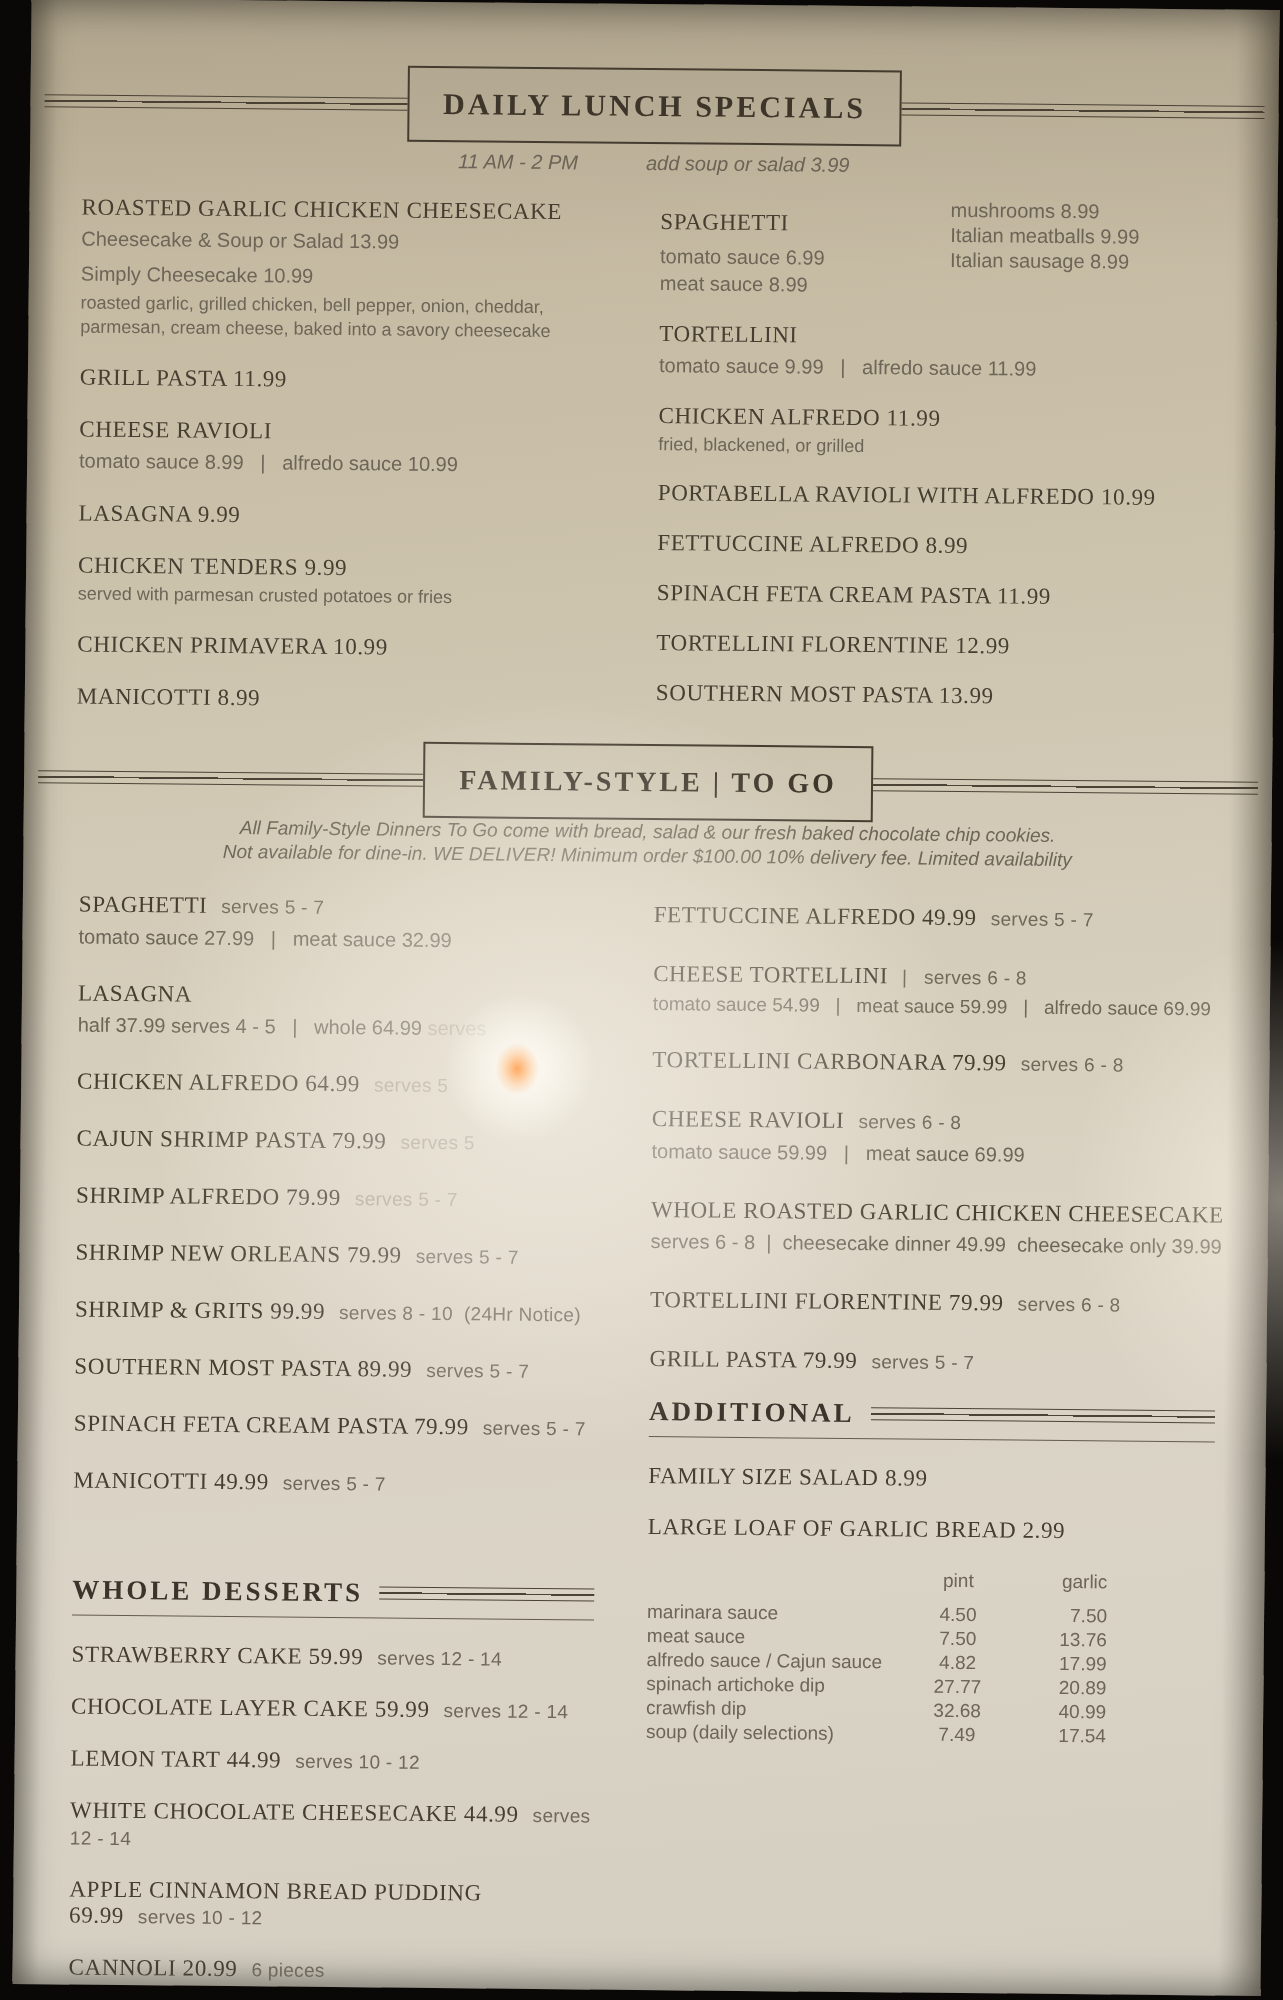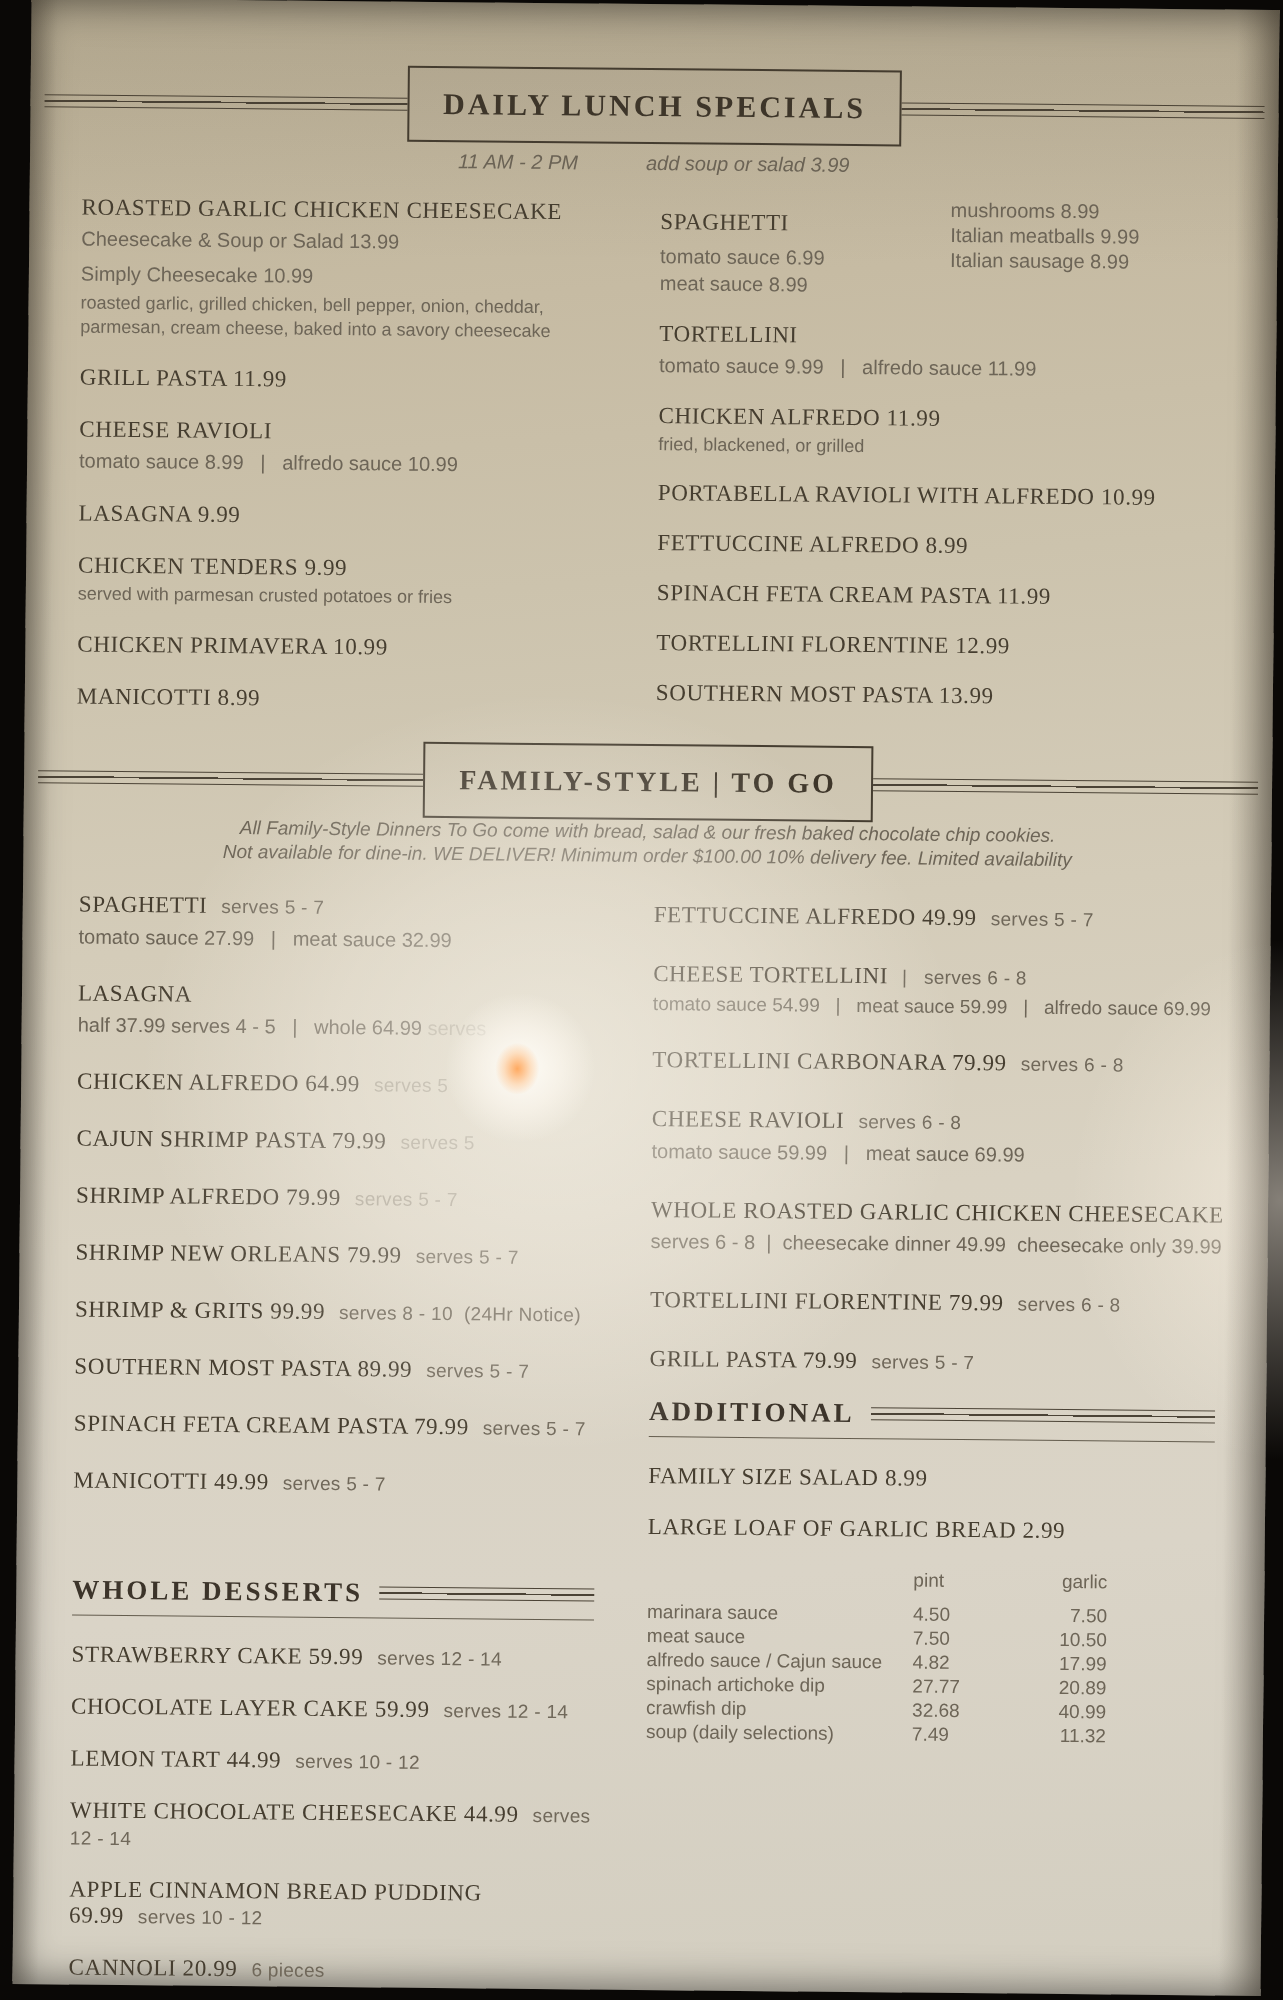--- a/index.html
+++ b/index.html
@@ -60,21 +60,21 @@
     padding-bottom:9px;margin-bottom:26px;}
   .mini-title{font-family:"Liberation Serif","DejaVu Serif",serif;font-weight:bold;font-size:27px;
     letter-spacing:3px;color:#3c342a;white-space:nowrap;}
   .mini-header .tline{flex:1;}
 
   .ptable{margin-top:26px;width:460px;font-family:"Liberation Sans","DejaVu Sans",sans-serif;
     font-size:19px;color:#6d6557;}
   .trow{display:flex;line-height:24px;}
   .thead{margin-bottom:10px;}
   .tlabel{flex:1;}
-  .tpint{width:90px;text-align:left;}
+  .tpint{width:90px;text-align:center;}
   .tquart{width:104px;text-align:right;}
 </style>
 </head>
 <body>
 
 <div class="photo">
  <div class="paper">
 
   <div class="banner" style="top:64px;">
     <div class="tline"></div>
@@ -246,41 +246,41 @@
         <div class="tquart">garlic</div>
       </div>
       <div class="trow">
         <div class="tlabel">marinara sauce</div>
         <div class="tpint">4.50</div>
         <div class="tquart">7.50</div>
       </div>
       <div class="trow">
         <div class="tlabel">meat sauce</div>
         <div class="tpint">7.50</div>
-        <div class="tquart">10.50</div>
+        <div class="tquart">13.76</div>
       </div>
       <div class="trow">
         <div class="tlabel">alfredo sauce / Cajun sauce</div>
         <div class="tpint">4.82</div>
         <div class="tquart">17.99</div>
       </div>
       <div class="trow">
         <div class="tlabel">spinach artichoke dip</div>
         <div class="tpint">27.77</div>
         <div class="tquart">20.89</div>
       </div>
       <div class="trow">
         <div class="tlabel">crawfish dip</div>
         <div class="tpint">32.68</div>
         <div class="tquart">40.99</div>
       </div>
       <div class="trow">
         <div class="tlabel">soup (daily selections)</div>
         <div class="tpint">7.49</div>
-        <div class="tquart">11.32</div>
+        <div class="tquart">17.54</div>
       </div>
     </div>
   </div>
 
   <div class="col" style="left:56px;top:1576px;width:522px;">
     <div class="mini-header">
       <span class="mini-title">WHOLE DESSERTS</span>
       <div class="tline"></div>
     </div>
     <div class="mi" style="margin-bottom:25px;">

